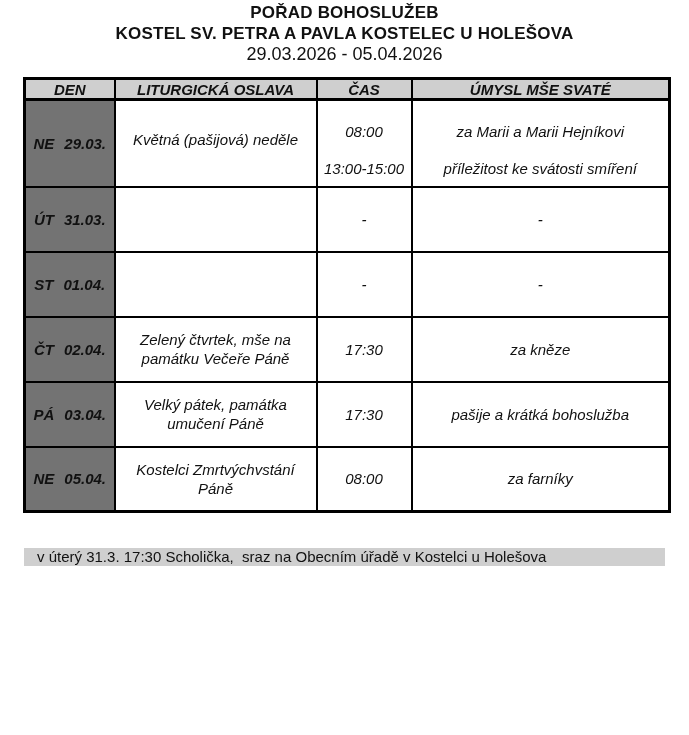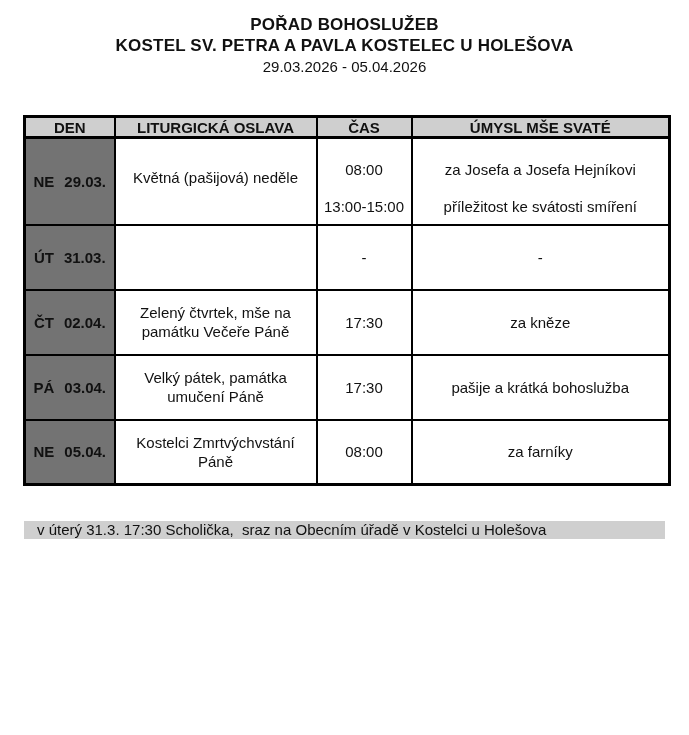--- a/index.html
+++ b/index.html
@@ -3,32 +3,33 @@
 <meta charset="utf-8">
 <style>
   * { margin: 0; padding: 0; box-sizing: border-box; }
   html, body {
     width: 689px; height: 735px;
     background: #ffffff;
     font-family: "Liberation Sans", sans-serif;
     color: #111111;
     overflow: hidden;
   }
-  .title-block { padding-top: 14px; text-align: center; }
+  .title-block { padding-top: 2px; text-align: center; }
   .title-line1, .title-line2 {
     font-size: 17px; font-weight: bold; line-height: 21px;
     letter-spacing: 0.2px;
   }
-  .date-range { font-size: 15px; font-weight: normal; line-height: 21px; }
+  .date-range { font-size: 18px; font-weight: normal; line-height: 21px; }
 
   table.schedule {
     border-collapse: collapse;
-    margin: 38px 0 0 23px;
+    margin: 12px 0 0 23px;
     width: 645px;
     table-layout: fixed;
+    font-style: italic;
   }
   table.schedule, table.schedule td, table.schedule th {
     border: 2px solid #000000;
   }
   table.schedule { border-width: 3px; }
   th {
     background: #cfcfcf;
     font-size: 15px; font-weight: bold;
     height: 21px;
     text-align: center;
@@ -96,27 +97,33 @@
       <td class="day-cell"><span>NE</span><span class="date-part">29.03.</span></td>
       <td class="top-align">Květná (pašijová) neděle</td>
       <td class="two-line">
         <div class="stack">
           <span>08:00</span>
           <span>13:00-15:00</span>
         </div>
       </td>
       <td class="two-line">
         <div class="stack">
-          <span>za Josefa a Josefa Hejníkovi</span>
+          <span>za Marii a Marii Hejníkovi</span>
           <span>příležitost ke svátosti smíření</span>
         </div>
       </td>
     </tr>
     <tr class="row-std">
       <td class="day-cell"><span>ÚT</span><span class="date-part">31.03.</span></td>
+      <td></td>
+      <td>-</td>
+      <td>-</td>
+    </tr>
+    <tr class="row-std">
+      <td class="day-cell"><span>ST</span><span class="date-part">01.04.</span></td>
       <td></td>
       <td>-</td>
       <td>-</td>
     </tr>
     <tr class="row-std">
       <td class="day-cell"><span>ČT</span><span class="date-part">02.04.</span></td>
       <td>Zelený čtvrtek, mše na památku Večeře Páně</td>
       <td>17:30</td>
       <td>za kněze</td>
     </tr>

